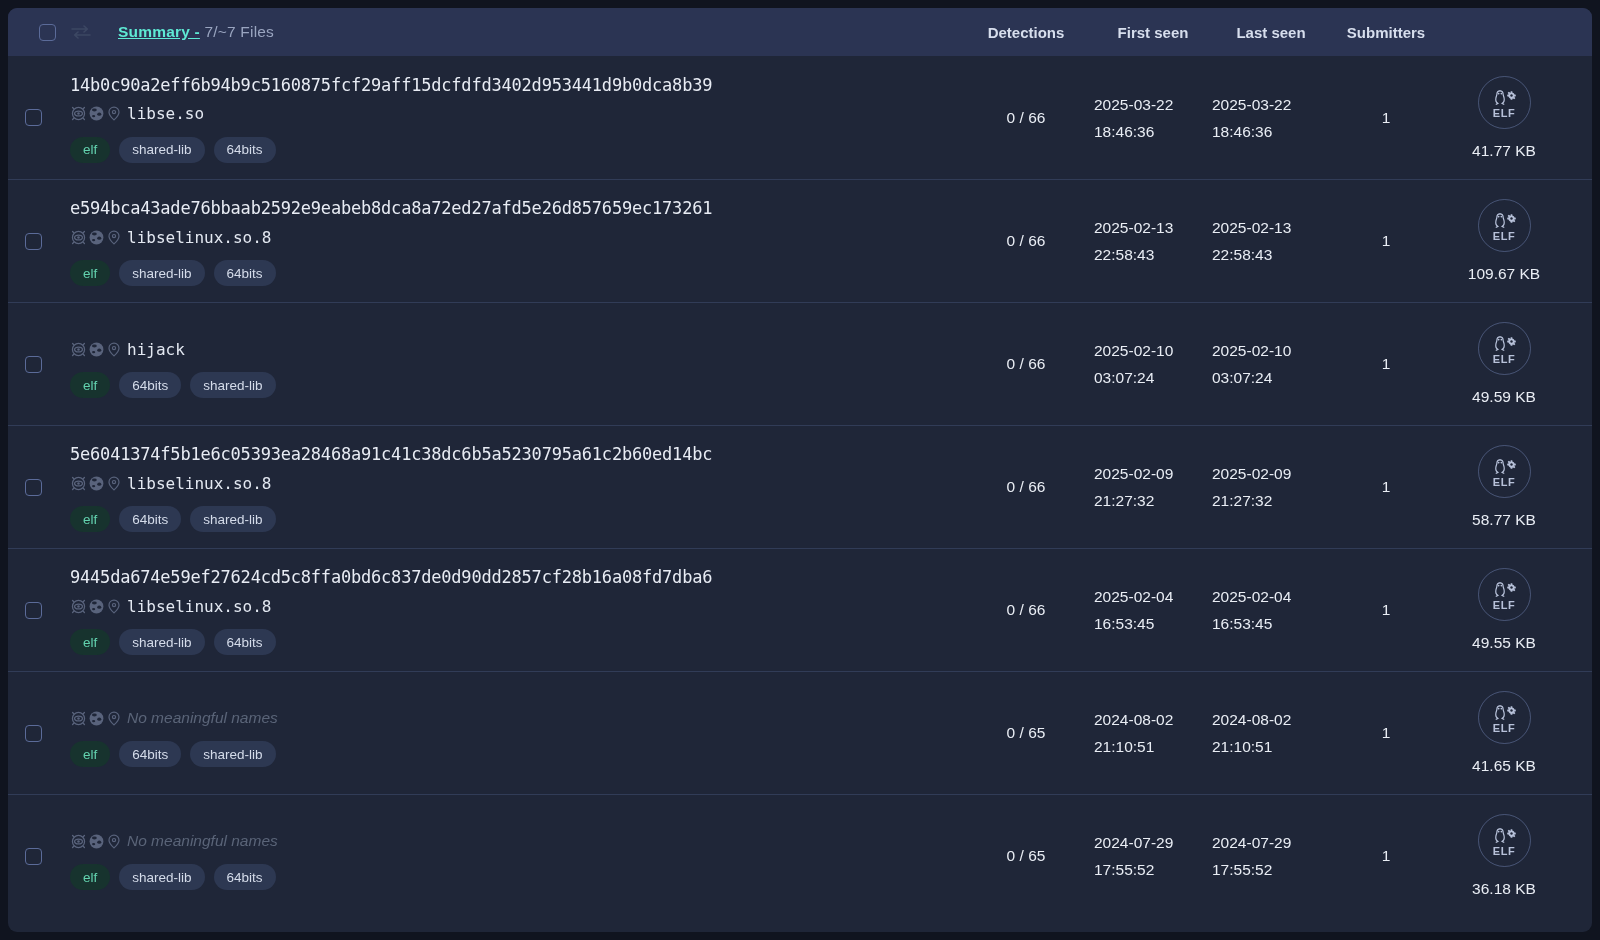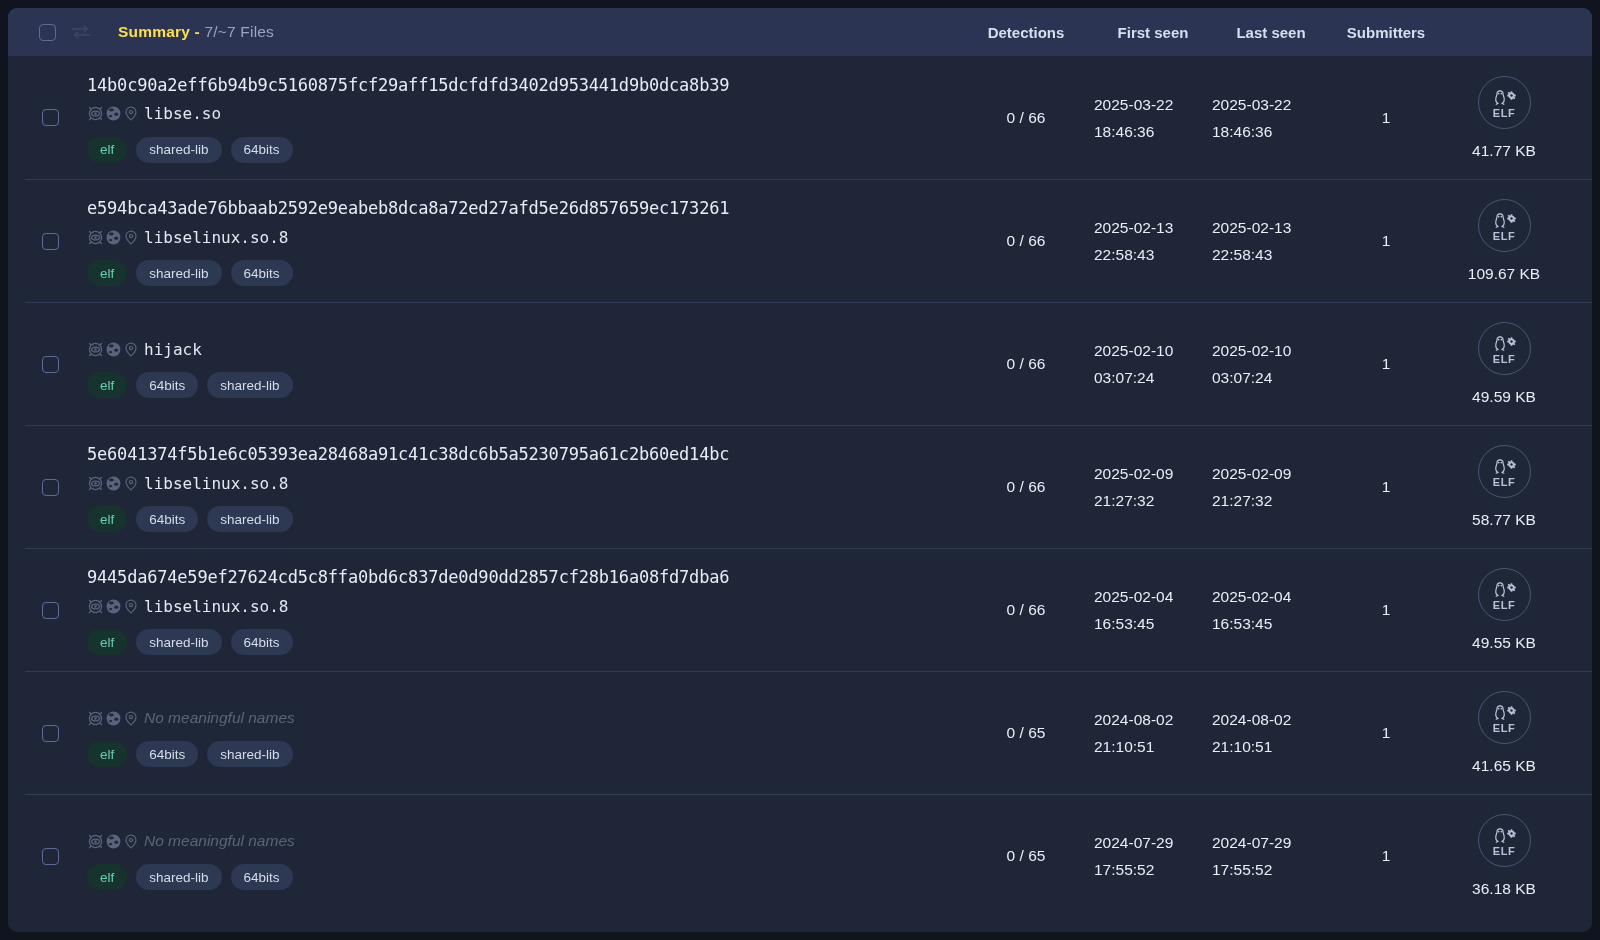--- a/index.html
+++ b/index.html
@@ -29,24 +29,24 @@
   .hdr-check-cell { display:flex; justify-content:flex-end; padding-right:0; }
   .checkbox {
     width:17px; height:17px; margin-left:17px;
     border:1.5px solid var(--checkbox-border,#5b6b99);
     border-radius:4px; background:transparent;
     cursor:pointer; display:inline-block; flex:none;
   }
   .hdr-title-cell { display:flex; align-items:center; gap:26px; padding-left:14px; }
   .swap-icon { color:#3c4763; display:flex; }
   .hdr-title { font-size:15.5px; color:#9aa5c0; letter-spacing:.2px; }
-  .hdr-title b { color:#fde047; font-weight:700; }
+  .hdr-title b { color:#5eead4; font-weight:700;text-decoration:underline; }
   .col-head { text-align:center; font-size:15px; font-weight:700; color:#d7deed; }
   
-  .rows { height:756px;padding-left:17px; }
+  .rows { height:756px; }
   .file-row { min-height:123px; background:var(--row-bg,#1f2638); cursor:pointer; }
   .file-row + .file-row { border-top:1px solid rgba(96,118,170,.28); }
   .row-check-cell { display:flex; align-items:center; }
   .file-info { padding:15px 10px 14px 14px; }
   .file-hash {
     font-family:"DejaVu Sans Mono", monospace;
     font-size:17px; color:#e8ecf4; line-height:22px;
     white-space:nowrap; letter-spacing:-0.2px;
   }
   .name-line { display:flex; align-items:center; gap:1px; margin-top:7px; height:22px; }

